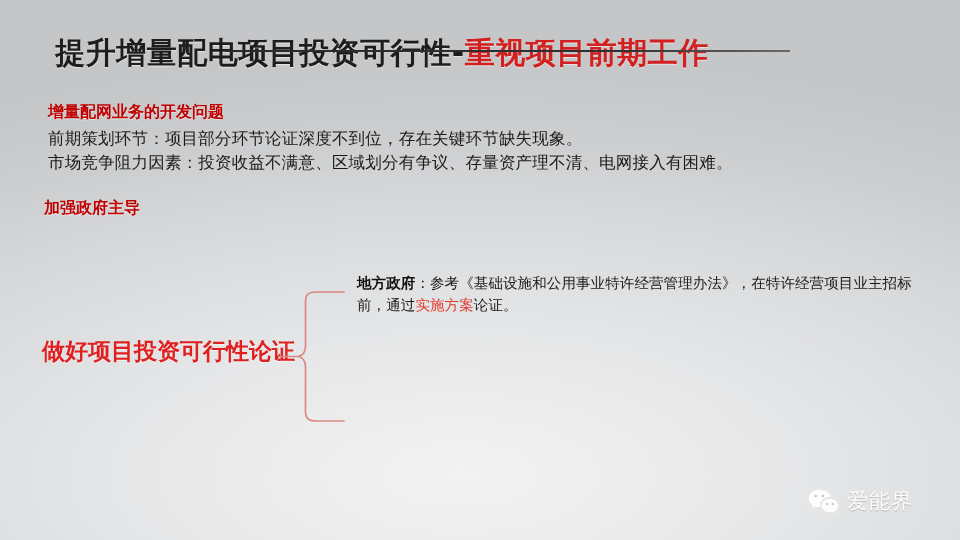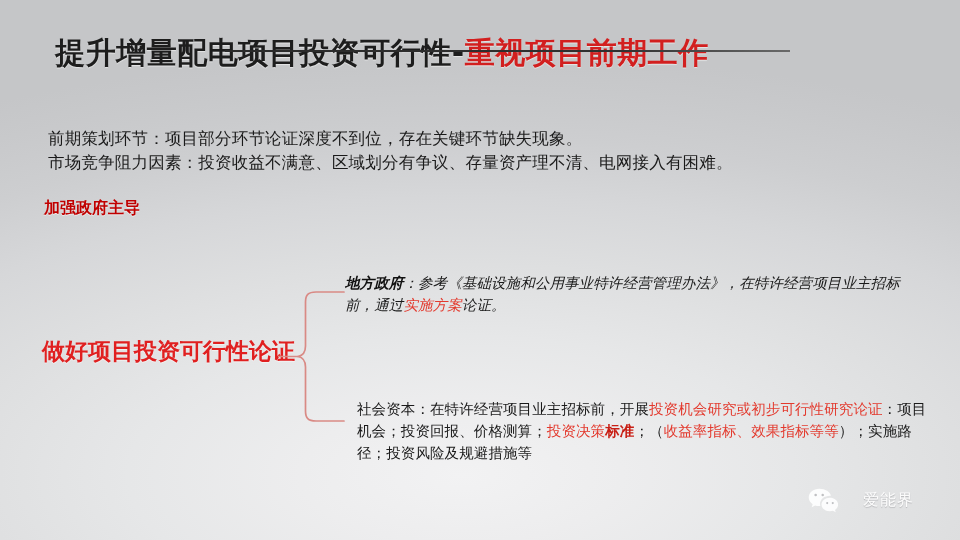--- a/index.html
+++ b/index.html
@@ -111,74 +111,73 @@
 
   
   .para {
     position: absolute;
     font-family: "DejaVu Sans", "Liberation Sans", sans-serif;
     font-size: 14.5px;
     line-height: 22px;
     color: #1a1a1a;
     letter-spacing: 0.1px;
   }
-  #para-gov  { left: 345px; top: 272px; width: 560px; font-style: italic; }
+  #para-gov  { left: 357px; top: 272px; width: 560px; }
   #para-cap  { left: 357px; top: 398px; width: 570px; }
   .para b { font-weight: bold; color: #111; }
   .para .r   { color: #e33a2e; }
   .para .rb  { color: #c81e14; font-weight: bold; }
 
   
   .watermark {
     position: absolute;
     left: 808px;
     top: 487px;
     display: flex;
     align-items: center;
     gap: 9px;
     opacity: 0.92;
   }
   .wm-icon { width: 30px; height: 26px; display: block; }
   .wm-text {
     font-family: "DejaVu Sans", "Liberation Sans", sans-serif;
-    font-size: 16px;
+    font-size: 21px;
     color: #ffffff;
     letter-spacing: 1px;
     text-shadow: 0 1px 1px rgba(120,120,125,0.45);
-    margin-left: 16px;
   }
 </style>
 </head>
 <body>
 
 <div class="slide">
 
   <div class="title-block">
     <div class="title"><span>提升增量配电项目投资可行性-</span><span class="t-red">重视项目前期工作</span></div>
   </div>
   <div class="title-rule"></div>
 
+  <div class="sec-head" id="head-dev">增量配网业务的开发问题</div>
   <div class="body-line" id="line-dev-2">市场竞争阻力因素：投资收益不满意、区域划分有争议、存量资产理不清、电网接入有困难。</div>
   <div class="body-line" id="line-dev-1">前期策划环节：项目部分环节论证深度不到位，存在关键环节缺失现象。</div>
 
   <div class="sec-head" id="head-plan">加强政府主导</div>
 
   <div class="big-label">做好项目投资可行性论证</div>
 
   <div class="brace-wrap">
     <svg width="70" height="146" viewBox="0 0 70 146" fill="none" xmlns="http://www.w3.org/2000/svg" aria-hidden="true">
       <path d="M0 72.5 H20" stroke="#d98a85" stroke-width="1.6" stroke-linecap="round"></path>
       <path d="M66 8 H38 C30 8 27.5 11 27.5 18 V62 C27.5 68.5 25 71.5 20 72.5
                C25 73.5 27.5 76.5 27.5 83 V127 C27.5 134 30 137 38 137 H66" stroke="#d98a85" stroke-width="1.7" stroke-linecap="round" stroke-linejoin="round" fill="none"></path>
     </svg>
   </div>
 
   <div class="para" id="para-gov"><b>地方政府</b><span>：参考《基础设施和公用事业特许经营管理办法》，在特许经营项目业主招标前，通过</span><span class="r">实施方案</span><span>论证。</span></div>
 
-  <div class="para" id="para-cap"><span>社会资本：在特许经营项目业主招标前，开展</span><span class="r">投资机会研究或初步可行性研究论证</span><span>：项目机会；投资回报、价格测算；</span><span class="r">投资决策</span><span class="rb">标准</span><span>；（</span><span class="r">收益率指标、效果指标等等</span><span>）；实施路径；投资风险及规避措施等</span></div>
 
   <div class="watermark">
     <svg class="wm-icon" viewBox="0 0 40 34" xmlns="http://www.w3.org/2000/svg" aria-hidden="true">
       <path d="M15 2C7.3 2 1 7.2 1 13.6c0 3.6 2 6.8 5.2 8.9l-1.3 4 4.6-2.3c1.7.5 3.6.8 5.5.8
                .5 0 1 0 1.5-.1-.3-.9-.5-1.9-.5-2.9 0-5.9 5.9-10.7 13.2-10.7.5 0 1 0 1.4.1
                C29.4 6.2 22.9 2 15 2z" fill="#ffffff"></path>
       <circle cx="10.2" cy="10.4" r="1.7" fill="#bcbdc0"></circle>
       <circle cx="19.6" cy="10.4" r="1.7" fill="#bcbdc0"></circle>
       <path d="M29.2 13.9c-6.2 0-11.2 4.1-11.2 9.1 0 5 5 9.1 11.2 9.1 1.4 0 2.8-.2 4.1-.6
                l3.7 1.9-1-3.2c2.5-1.7 4.1-4.2 4.1-7.2 0-5-5-9.1-10.9-9.1z" fill="#ffffff"></path>

